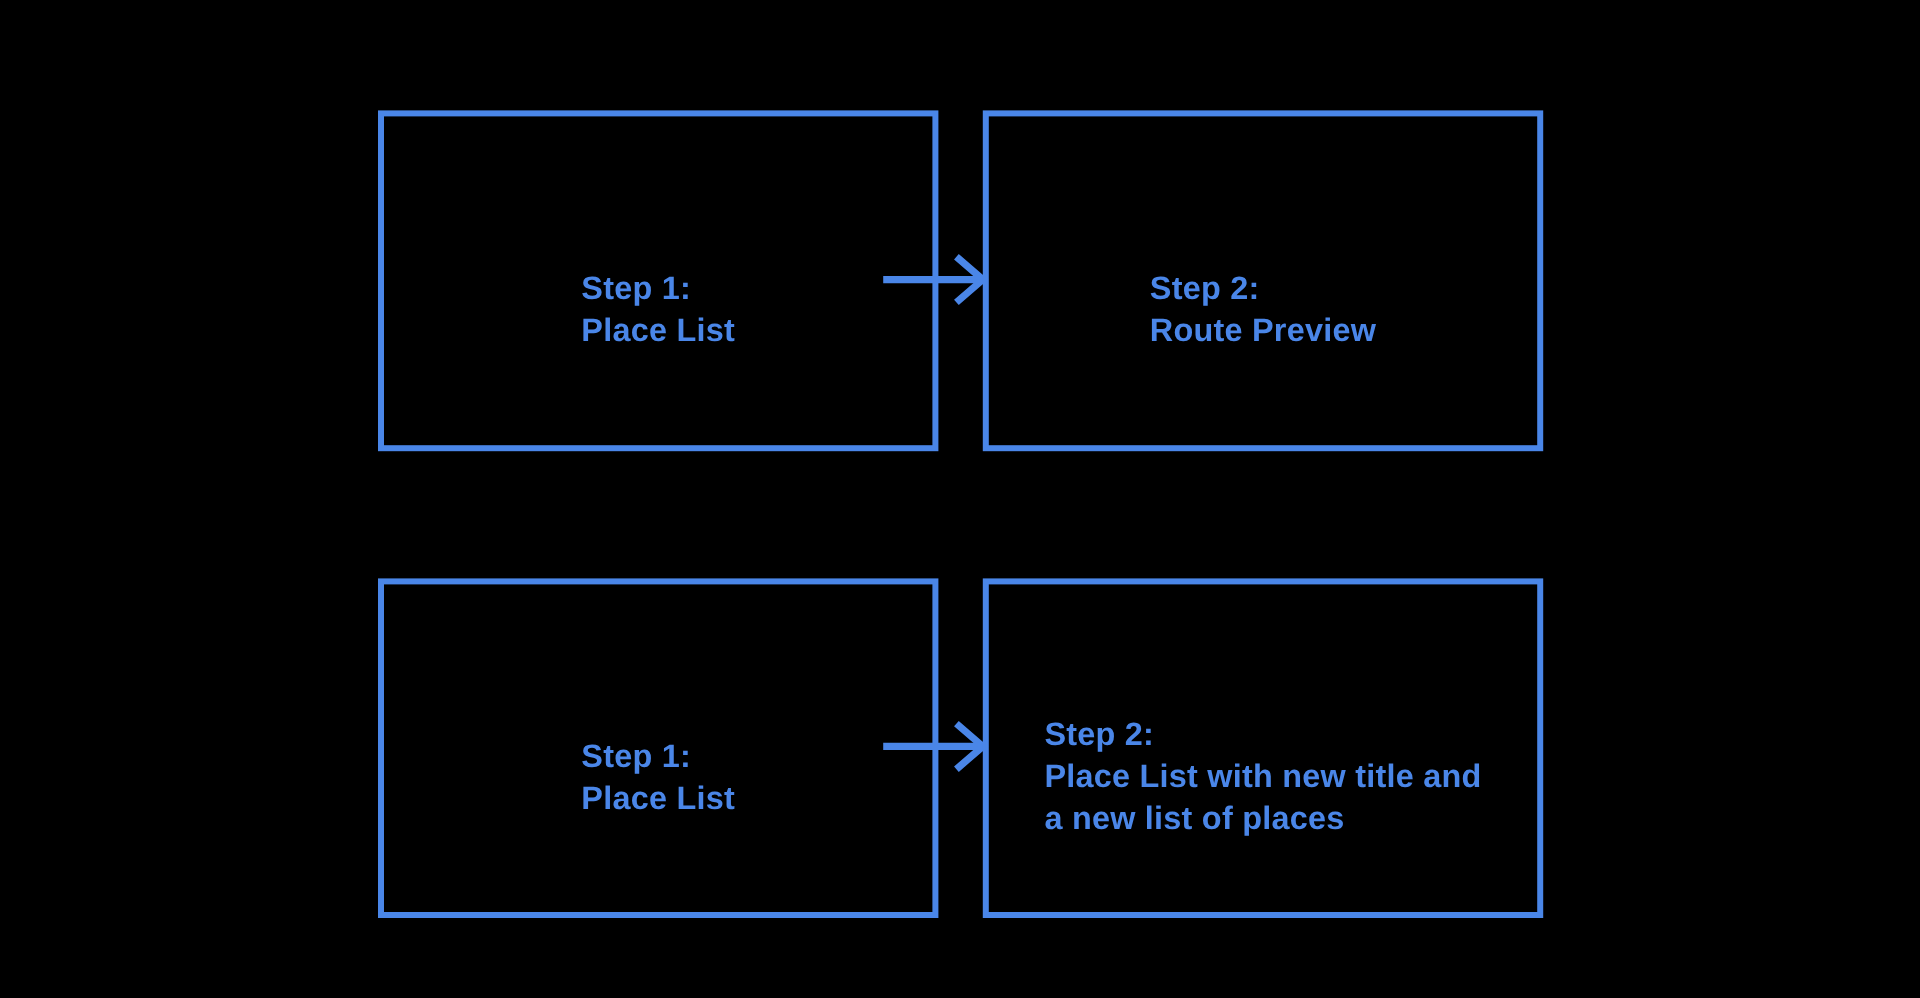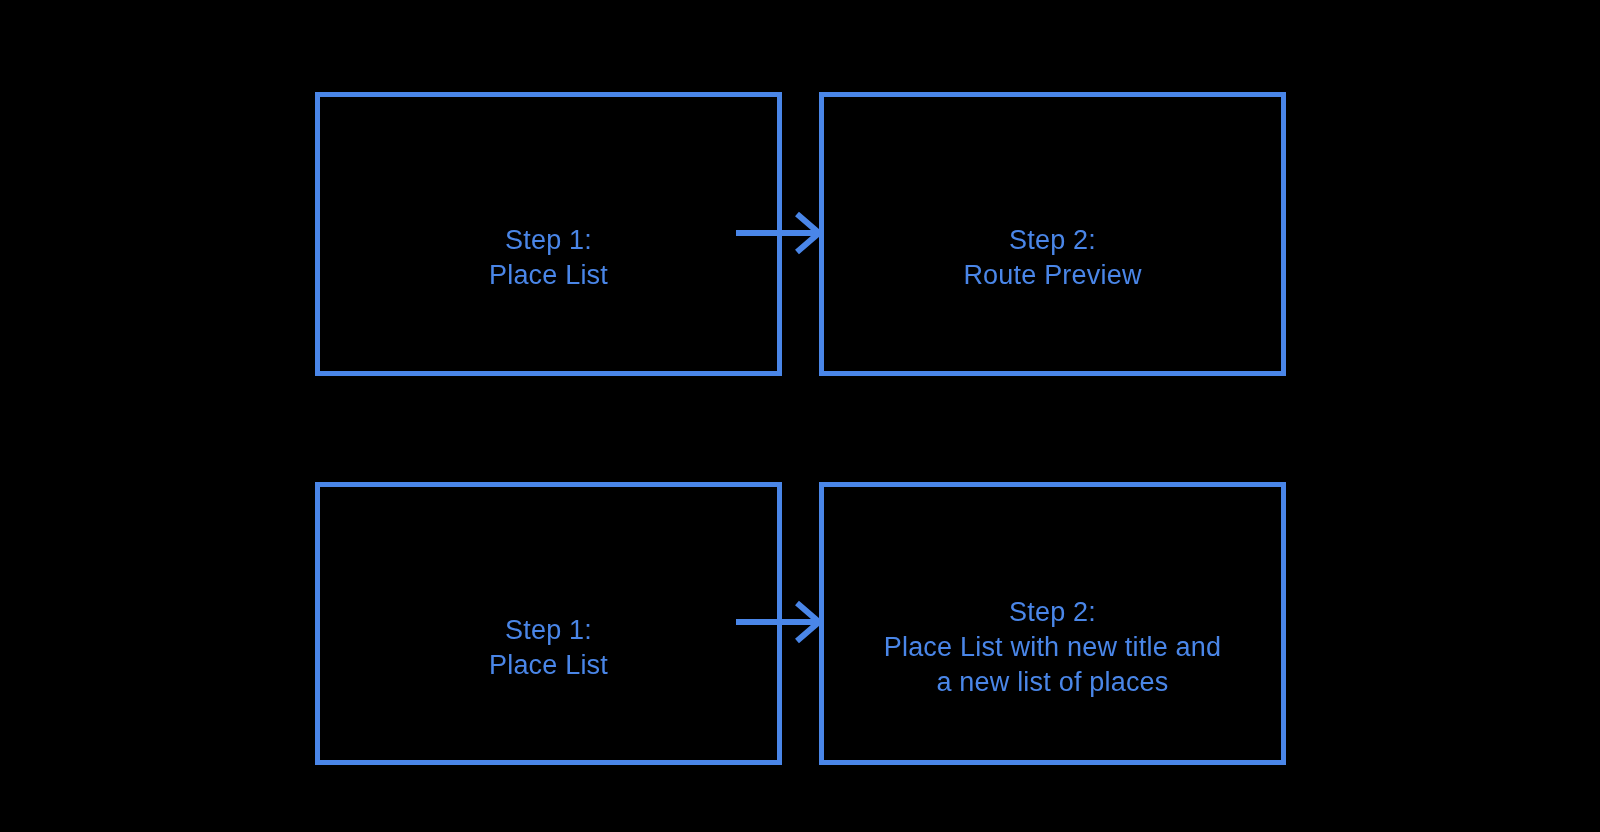--- a/index.html
+++ b/index.html
@@ -27,22 +27,21 @@
     border: 5px solid #4A86E8;
     background: transparent;
     display: flex;
     align-items: center;
     justify-content: center;
   }
   .step-box .label {
     color: #4A86E8;
     font-size: 27px;
     line-height: 35px;
-    font-weight: 400;
-    text-align: center;
+    font-weight: 700;
     white-space: pre-line;
     letter-spacing: 0.2px;
     margin-top: 48px;
   }
   #box-1 { left: 315px; top: 92px; }
   #box-2 { left: 819px; top: 92px; }
   #box-3 { left: 315px; top: 482px; height: 283px; }
   #box-4 { left: 819px; top: 482px; height: 283px; }
 
   .flow-arrow {

